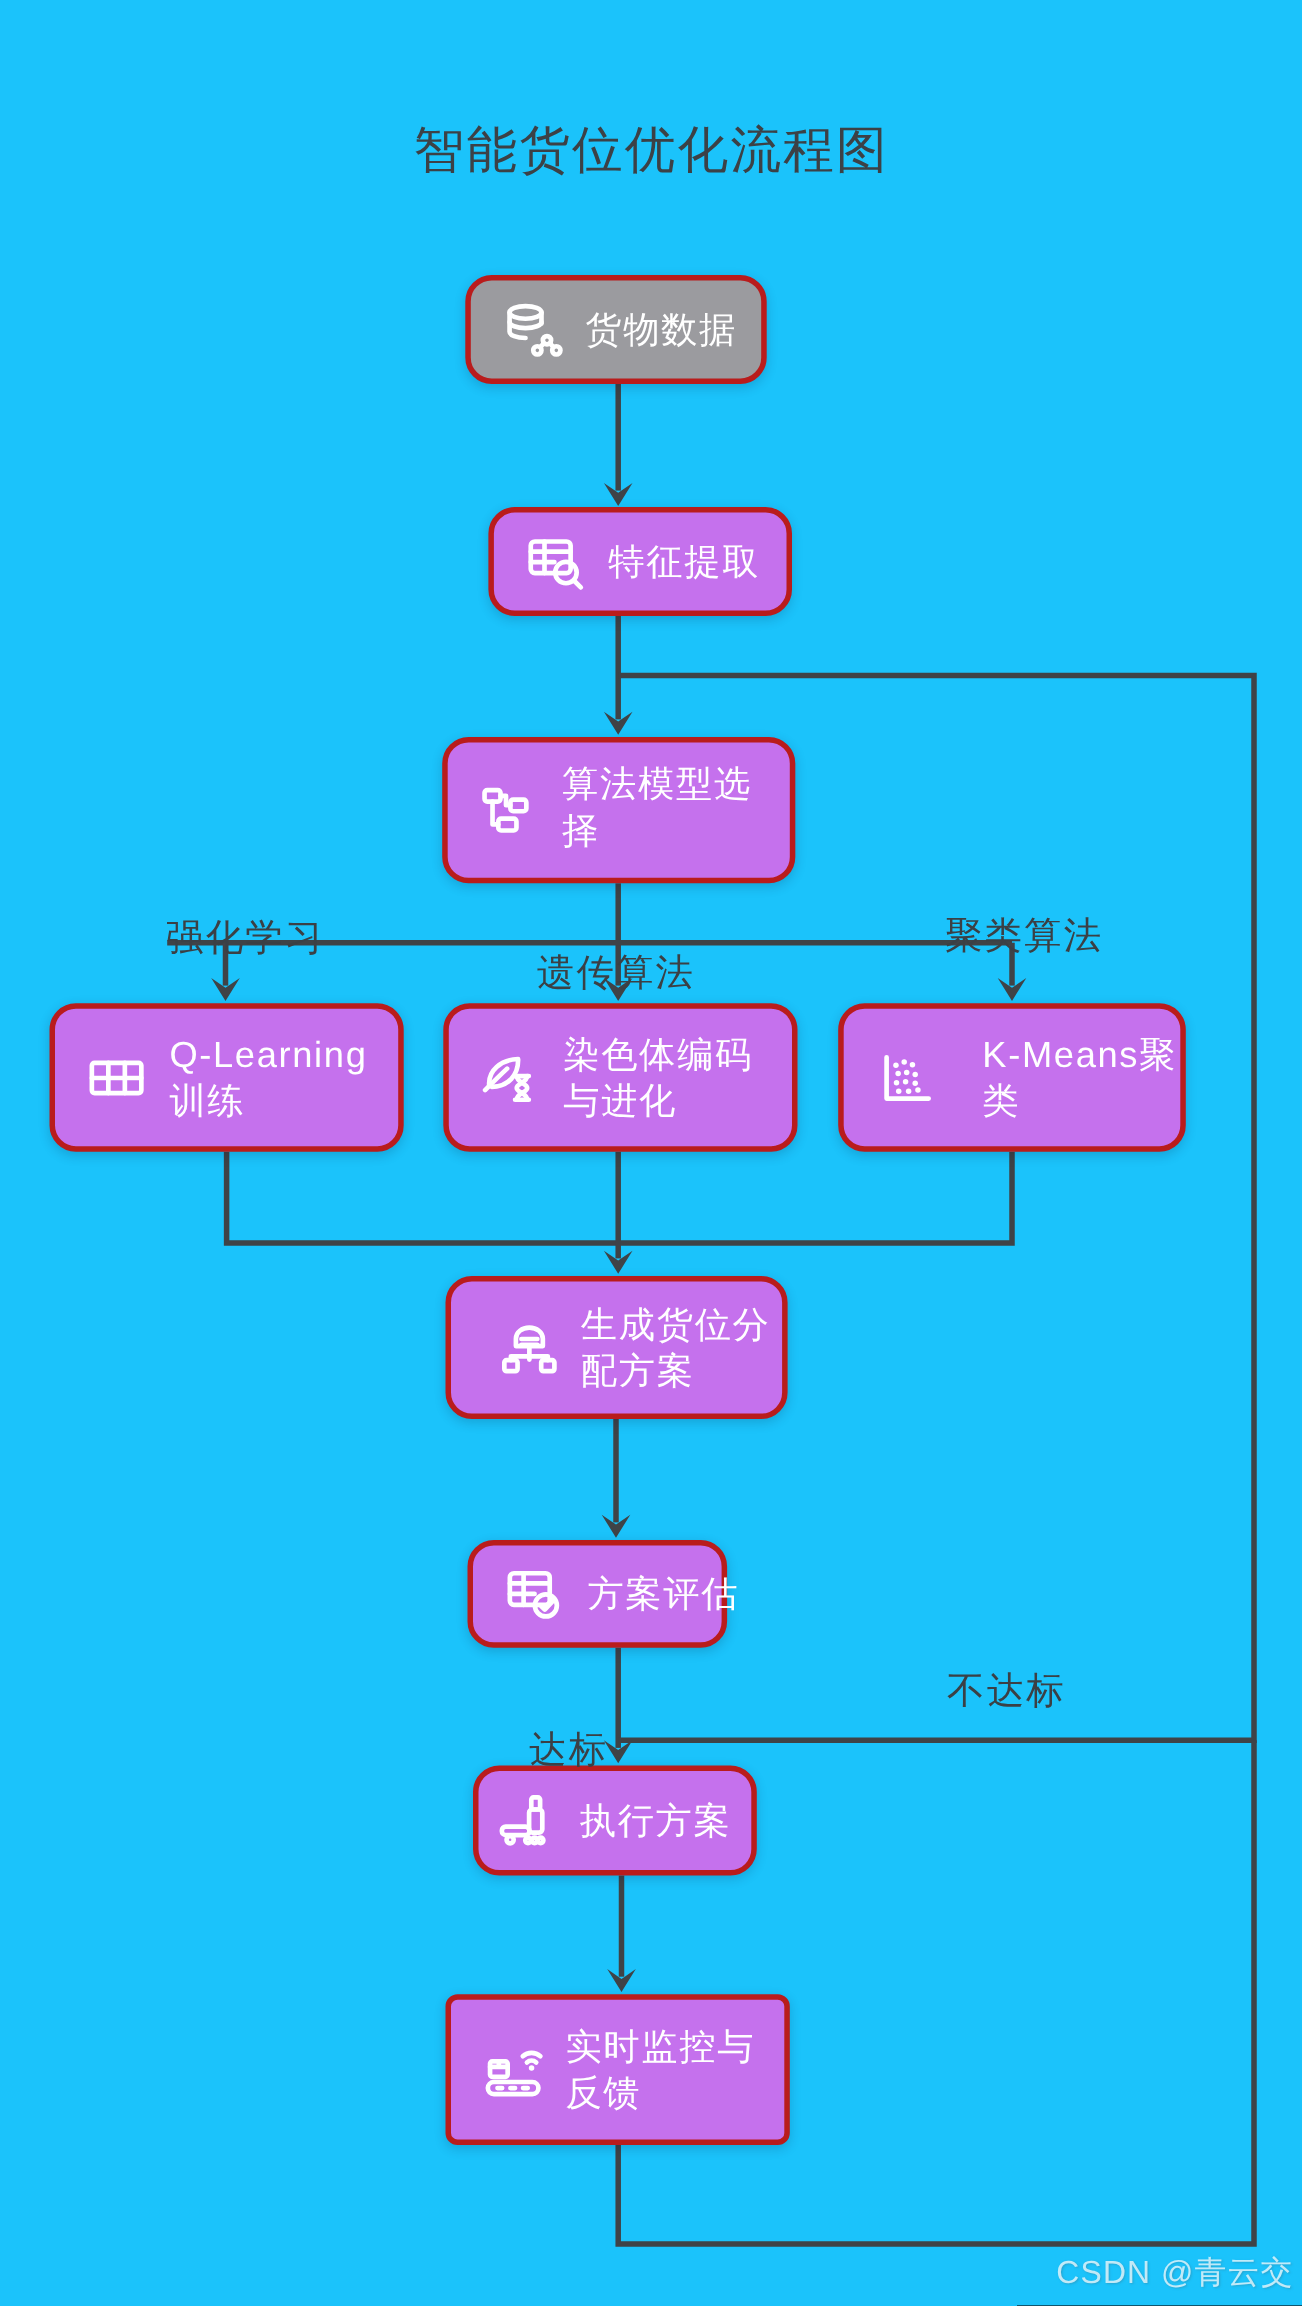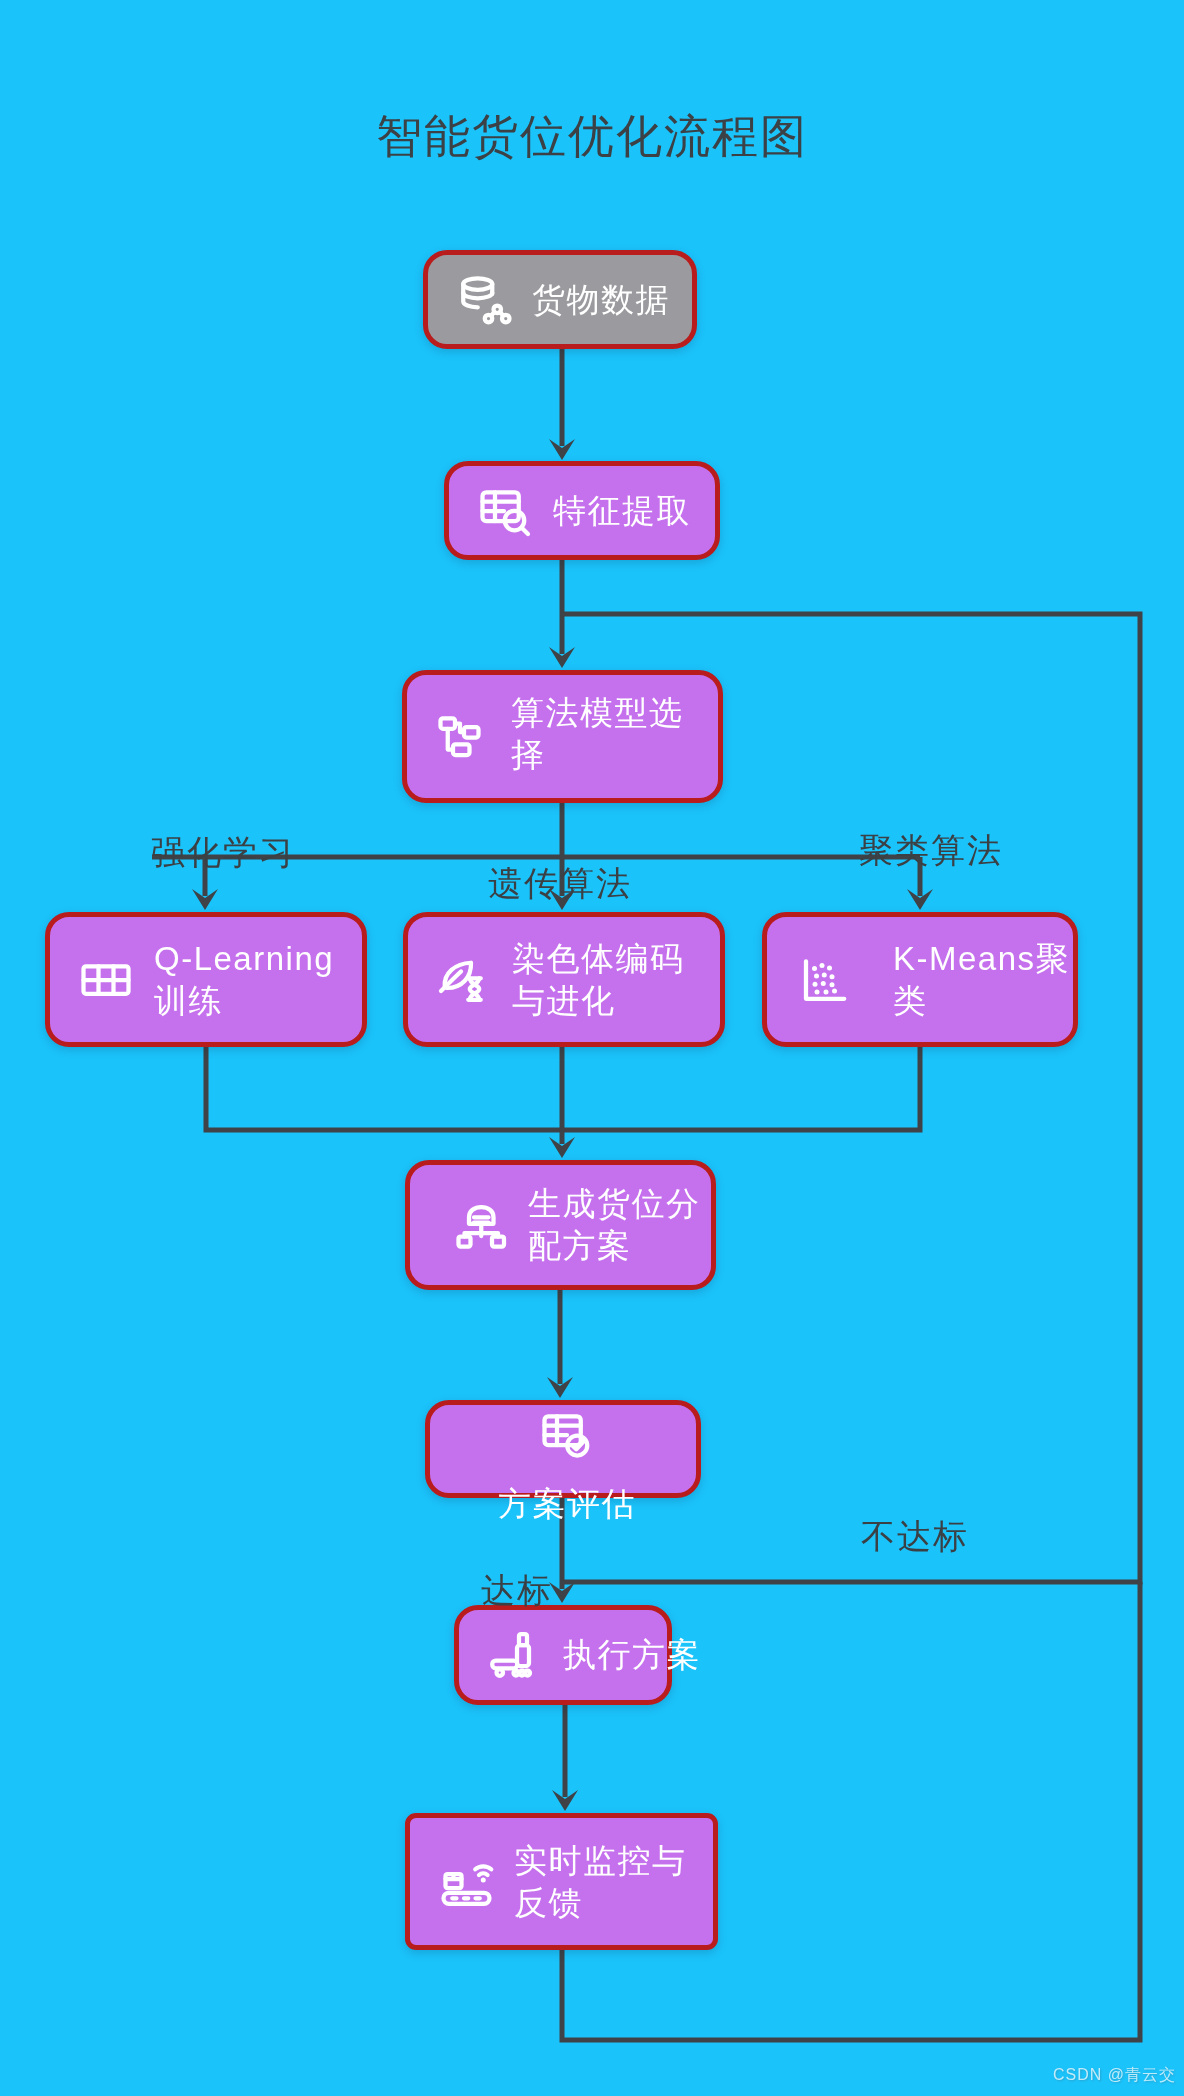--- a/index.html
+++ b/index.html
@@ -27,34 +27,34 @@
   .node.gray{background:#9B9B9F;}
   .node .ic{flex:0 0 auto;width:60px;height:60px;}
   .node .label{font-size:33px;line-height:1.27;letter-spacing:1.5px;font-weight:400;}
   .node .label .l{display:block;white-space:nowrap;}
   .edge-label{
     position:absolute;transform:translate(-50%,-50%);
     font-size:34px;color:#3B4045;letter-spacing:2px;white-space:nowrap;
   }
   .watermark{
     position:absolute;right:8px;bottom:10px;
-    font-size:16px;color:rgba(255,255,255,0.72);
+    font-size:29px;color:rgba(255,255,255,0.72);
     text-shadow:1px 1px 2px rgba(60,110,130,0.35);
     letter-spacing:1px;
   }
   
   #node-cargo   {left:423px;top:250px;width:274px;height:99px;}
   #node-feature {left:424px;top:461px;width:276px;height:99px;margin-left:20px;}
   #node-model   {left:402px;top:670px;width:321px;height:133px;font-family:Liberation Mono, monospace;}
   #node-qlearn  {left:45px; top:912px;width:322px;height:135px;}
   #node-chromo  {left:403px;top:912px;width:322px;height:135px;}
   #node-kmeans  {left:762px;top:912px;width:316px;height:135px;gap:40px;}
   #node-genplan {left:405px;top:1160px;width:311px;height:130px;padding-left:40px;}
-  #node-eval    {left:425px;top:1400px;width:276px;height:98px;flex-direction:column;}
-  #node-exec    {left:454px;top:1605px;width:218px;height:100px;}
+  #node-eval    {left:425px;top:1400px;width:236px;height:98px;}
+  #node-exec    {left:430px;top:1605px;width:258px;height:100px;justify-content:flex-end;}
   #node-monitor {left:405px;top:1813px;width:313px;height:137px;border-radius:11px;}
   
   #lbl-reinforcement{left:223px;top:853px;}
   #lbl-genetic{left:560px;top:884px;}
   #lbl-clustering{left:931px;top:851px;}
   #lbl-fail{left:915px;top:1537px;}
   #lbl-pass{left:517px;top:1591px;}
   
   .ic *{stroke:#fff;stroke-width:1.7;fill:none;stroke-linecap:round;stroke-linejoin:round;}
   .ic .fill{fill:#fff;stroke:none;}

